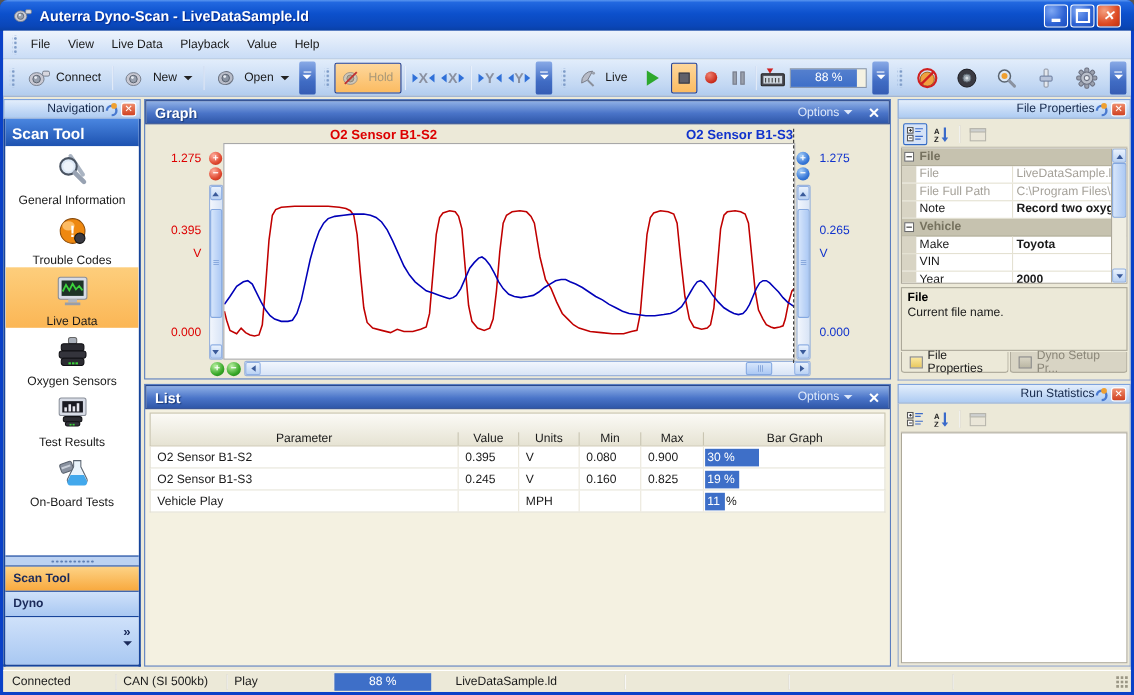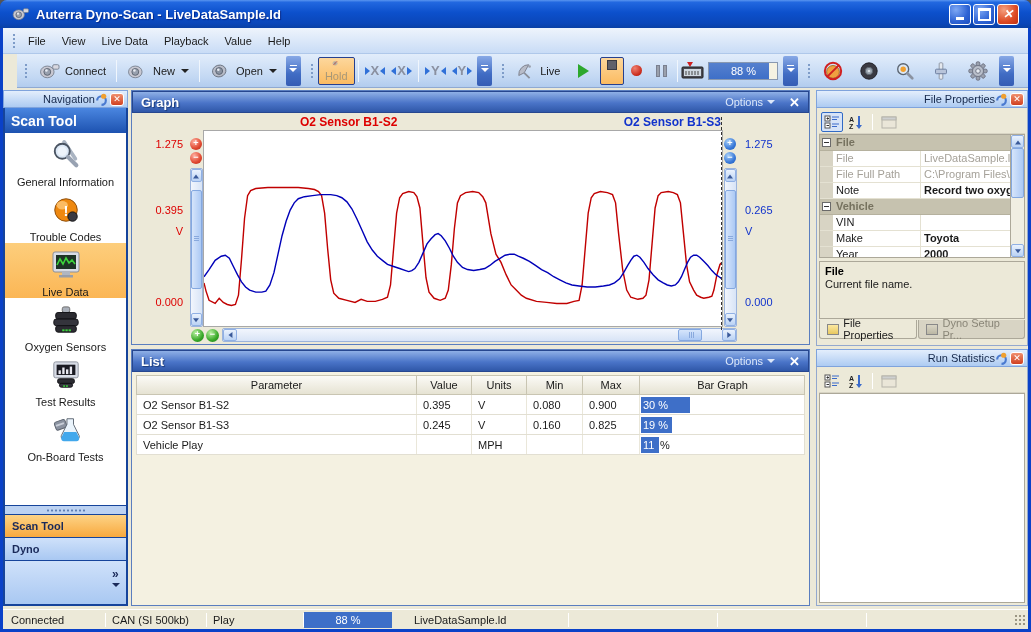--- a/index.html
+++ b/index.html
@@ -20,24 +20,24 @@
   .glyph-max::before { content:""; display:block; width:9px; height:8px; border:2px solid #fff; border-top-width:3px; }
   .glyph-x::before { content:"\2715"; font-size:12px; }
 
   
   .app { position:absolute; left:3px; top:28px; width:1025px; height:601px; background:#ECE9D8; }
 
   .menubar { height:26px; background:linear-gradient(180deg,#EEF4FC,#C9DCF6); display:flex; align-items:center; padding-left:4px; border-bottom:1px solid #AFC8EA;}
   .grip { width:5px; height:18px; margin:0 4px; background-image:radial-gradient(circle,#7E9CC8 1px,transparent 1.3px); background-size:4px 4px; background-position:1px 1px; }
   .menu-item { padding:3px 8px; color:#1a1a1a; }
 
-  .toolbar { height:34px; background:linear-gradient(180deg,#E2EDFB,#C3D8F3 70%,#B2CCEE); border-bottom:1px solid #8FA9D2; display:flex; align-items:center; padding-left:2px;margin-left:14px; }
+  .toolbar { height:34px; background:linear-gradient(180deg,#E2EDFB,#C3D8F3 70%,#B2CCEE); border-bottom:1px solid #8FA9D2; display:flex; align-items:center; padding-left:2px; }
   .tb-group { display:flex; align-items:center; height:30px; margin-right:4px; }
   .tb-button { display:flex; align-items:center; gap:4px; padding:2px 6px; height:28px; border:1px solid transparent; border-radius:2px; color:#1a1a1a; }
-  .tb-button.pressed { background:linear-gradient(180deg,#FDD79C,#FBBB61); border:1px solid #27408E;flex-direction:column; }
+  .tb-button.pressed { background:linear-gradient(180deg,#FDD79C,#FBBB61); border:1px solid #27408E; }
   .tb-button.pressed .lbl { color:#A89878; }
   .tb-sep { width:1px; height:22px; background:#9AB4DC; border-right:1px solid #F0F6FD; margin:0 3px; }
   .tb-overflow { width:15px; height:30px; border-radius:2px; margin-left:2px;
      background:linear-gradient(180deg,#88A9E6,#406CC4 60%,#355CB4); display:flex; flex-direction:column; align-items:center; justify-content:center; gap:1px;}
   .tb-overflow .bar { width:7px; height:1px; background:#fff; }
   .tb-overflow .tri { width:0; height:0; border:4px solid transparent; border-top-color:#fff; margin-top:1px;}
   .dd { width:0; height:0; border:4px solid transparent; border-top-color:#222; margin-top:4px; margin-left:2px;}
   .tri-play { width:0;height:0;border:7px solid transparent; border-left:11px solid #2DA82D; border-right:0; margin:0 4px; }
   .sq-stop { width:10px;height:10px;background:#60606A;border:1px solid #3A3A42;}
   .dot-rec { width:11px;height:11px;border-radius:50%;background:radial-gradient(circle at 35% 30%,#F08070,#C82818 70%,#901808); }
@@ -124,21 +124,21 @@
   .sb-h { flex:1; height:14px; display:flex; border:1px solid #9CB4DC; background:linear-gradient(180deg,#F2F6FD,#D8E4F6); border-radius:2px; margin-left:2px;}
   .sb-h .sb-btn { width:14px; height:100%; }
   .sb-h .sb-track { height:100%; }
   .sb-thumb-h { position:absolute; top:0; bottom:0; right:20px; width:24px; background:linear-gradient(180deg,#D6E5FB,#ACC9F4); border:1px solid #84A8E0; border-radius:2px; }
   .sb-thumb-h::after { content:""; position:absolute; top:2px; bottom:2px; left:45%; width:5px;
       background:repeating-linear-gradient(90deg,#89A9DD 0 1px,transparent 1px 2px); }
 
   
   #list { left:128px; top:261px; width:679px; height:257px; border:1px solid #5A7EBF; background:#F4F1E1; }
   .table { margin:3px 4px; }
-  .thead { display:flex; height:20px; background:linear-gradient(180deg,#FBFAF6,#E6E3D3); border:1px solid #C9C5B2; }
+  .thead { display:flex; height:31px; background:linear-gradient(180deg,#FBFAF6,#E6E3D3); border:1px solid #C9C5B2;align-items:flex-end; }
   .th { border-right:1px solid #C9C5B2; display:flex; align-items:center; justify-content:center; color:#1a1a1a; }
   .trow { display:flex; height:20px; background:#fff; border:1px solid #E2DFD2; border-top:none; }
   .td { border-right:1px solid #EAE7DA; display:flex; align-items:center; padding-left:6px; color:#1a1a1a; }
   .c-param { width:280px; } .c-val { width:55px; } .c-units { width:55px; } .c-min { width:56px; } .c-max { width:57px; } .c-bar { flex:1; border-right:none; padding-left:1px;}
   .bar-fill { height:16px; background:#3E6FC8; color:#fff; font-size:11px; line-height:16px; padding-left:2px; overflow:hidden; white-space:nowrap; }
   .bar-suffix { color:#1a1a1a; margin-left:1px; }
 
   
   #fileprops { left:813px; top:2px; width:212px; height:256px; }
   #runstats { left:813px; top:261px; width:212px; height:257px; }
@@ -674,29 +674,29 @@
                 <span class="pmargin"></span>
                 <span class="plabel">Note</span>
                 <span class="pvalue">Record two oxyg</span>
               </div>
             <div class="prow cat">
                 <span class="pmargin">
                   <span class="boxminus"></span>
                 </span>
                 <span class="plabel">Vehicle</span>
               </div>
+            <div class="prow bold">
+                <span class="pmargin"></span>
+                <span class="plabel">Make</span>
+                <span class="pvalue">Toyota</span>
+              </div>
             <div class="prow">
                 <span class="pmargin"></span>
                 <span class="plabel">VIN</span>
                 <span class="pvalue"></span>
-              </div>
-            <div class="prow bold">
-                <span class="pmargin"></span>
-                <span class="plabel">Make</span>
-                <span class="pvalue">Toyota</span>
               </div>
             <div class="prow bold">
                 <span class="pmargin"></span>
                 <span class="plabel">Year</span>
                 <span class="pvalue">2000</span>
               </div>
             <div class="pg-scroll">
               <span class="sb-btn arr-u"></span>
               <span class="sb-track" style="flex:1;position:relative;">
                   <span class="pg-thumb"></span>

